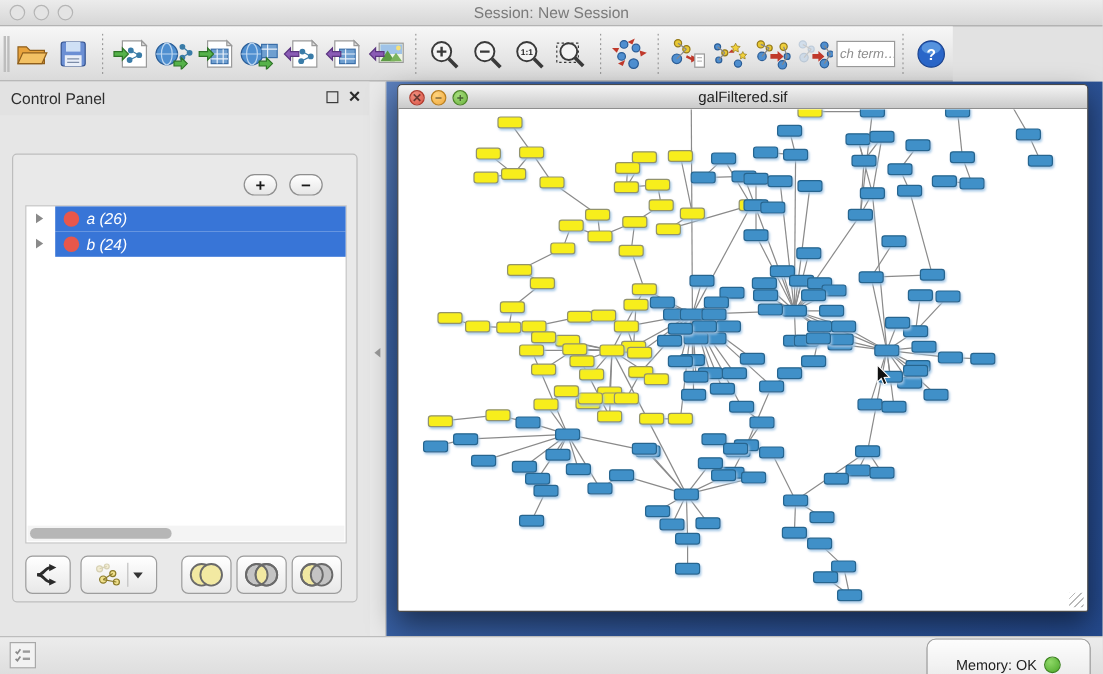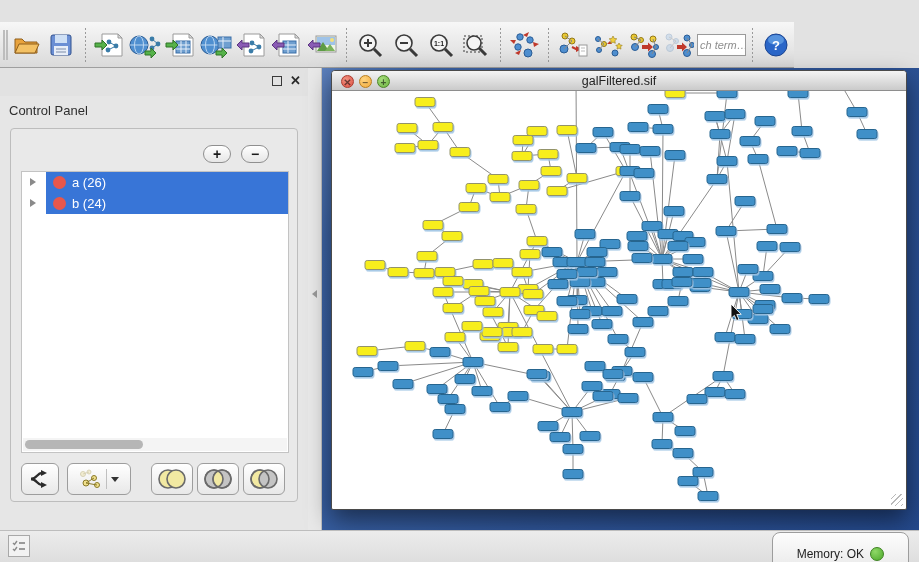--- a/index.html
+++ b/index.html
@@ -36,21 +36,21 @@
   #control-panel { position:absolute; left:0; top:0; width:308px; height:462px; background:#e6e6e6; }
   #divider { position:absolute; left:308px; top:0; width:14px; height:462px; background:#e9e9e9;
     border-right:1px solid #c2c2c2; }
   #collapse-arrow { position:absolute; left:4px; top:222px; width:0; height:0;
     border-top:4px solid transparent; border-bottom:4px solid transparent; border-right:5px solid #9a9a9a; }
   #desktop { position:absolute; left:322px; top:0; width:597px; height:462px;
     background:linear-gradient(120deg,#5c80bd 0%, #3c64a6 12%, #2f5598 55%, #24498c 100%); }
 
   
   #cp-header { position:absolute; left:0; top:0; width:308px; height:28px; background:#e2e2e2; }
-  #cp-title { position:absolute; left:9px; top:7px; font-size:13px; color:#2e2e2e;margin-top:28px; }
+  #cp-title { position:absolute; left:9px; top:7px; font-size:13px; color:#2e2e2e; }
   #cp-float { position:absolute; right:26px; top:8px; width:10px; height:10px; border:1.5px solid #3a3a3a; }
   #cp-close { position:absolute; right:7px; top:5px; font-size:13px; font-weight:bold; color:#2a2a2a; }
 
   
   #cp-tabs { position:absolute; left:28px; top:32px; width:260px; height:24px; display:flex;
     border:1px solid #adadad; border-radius:6px; background:#fdfdfd; overflow:hidden;
     box-shadow:0 1px 1px rgba(255,255,255,.8); }
   .cp-tab { flex:1; display:flex; align-items:center; justify-content:center; gap:4px;
     font-size:13px; color:#1f1f1f; border-right:1px solid #cfcfcf; background:linear-gradient(#ffffff,#f0f0f0); }
   .cp-tab:last-child { border-right:none; }
@@ -58,21 +58,21 @@
 
   
   #cp-box { position:absolute; left:10px; top:60px; width:288px; height:374px;
     background:#e9e9e9; border:1px solid #bdbdbd; border-radius:4px; }
   .pm-btn { position:absolute; top:16px; width:28px; height:18px; border:1px solid #8f8f8f;
     border-radius:9px; background:linear-gradient(#ffffff,#e6e6e6); text-align:center;
     font-size:14px; font-weight:bold; line-height:16px; color:#1a1a1a; }
   #btn-add { right:66px; } #btn-remove { right:28px; }
 
   #sets-list { position:absolute; left:10px; top:42px; width:268px; height:282px;
-    background:#ffffff; border:1px solid #c3c3c3; }
+    background:#ffffff; border:1px solid #c3c3c3;font-style:italic; }
   .set-row { position:relative; height:21px; width:100%; }
   .set-row .sel { position:absolute; left:24px; right:0; top:0; bottom:0; background:#3875d7; }
   .row-tri { position:absolute; left:8px; top:6px; width:0; height:0;
     border-top:4.5px solid transparent; border-bottom:4.5px solid transparent; border-left:6px solid #8a8a8a; }
   .row-dot { position:absolute; left:31px; top:4px; width:13px; height:13px; border-radius:50%;
     background:#e8574b; }
   .row-label { position:absolute; left:50px; top:3px; font-size:13px; color:#ffffff; }
 
   #sets-hscroll { position:absolute; left:1px; right:1px; bottom:1px; height:13px; background:#f4f4f4; }
   #sets-thumb { position:absolute; left:2px; top:2px; width:118px; height:9px; border-radius:5px;
@@ -117,20 +117,26 @@
     border:1px solid #9d9d9d; border-radius:8px; background:linear-gradient(#fdfdfd,#e7e7e7);
     display:flex; align-items:center; gap:6px; font-size:12px; color:#222; }
   #memory-dot { width:14px; height:14px; border-radius:50%;
     background:radial-gradient(circle at 35% 30%, #8fd867, #4ca82a); border:1px solid #3c821f; }
 </style>
 </head>
 <body>
 
 <div id="app">
 
+  <div id="titlebar">
+    <div id="tl1" class="traffic"></div>
+    <div id="tl2" class="traffic"></div>
+    <div id="tl3" class="traffic"></div>
+    <div id="win-title">Session: New Session</div>
+  </div>
 
   <div id="toolbar">
     <div class="tb-handle"></div>
     <div class="tb-btn">
       <svg width="28" height="24" viewBox="0 0 28 24">
         <path d="M3 7 L3 20 L25 20 L25 9 L13 9 L10 6 L3 6 Z" fill="#e8a33d" stroke="#8f5f1c"></path>
         <path d="M3 20 L7 11 L27 11 L23 20 Z" fill="#f3c164" stroke="#8f5f1c"></path>
       </svg>
     </div>
     <div class="tb-btn">

